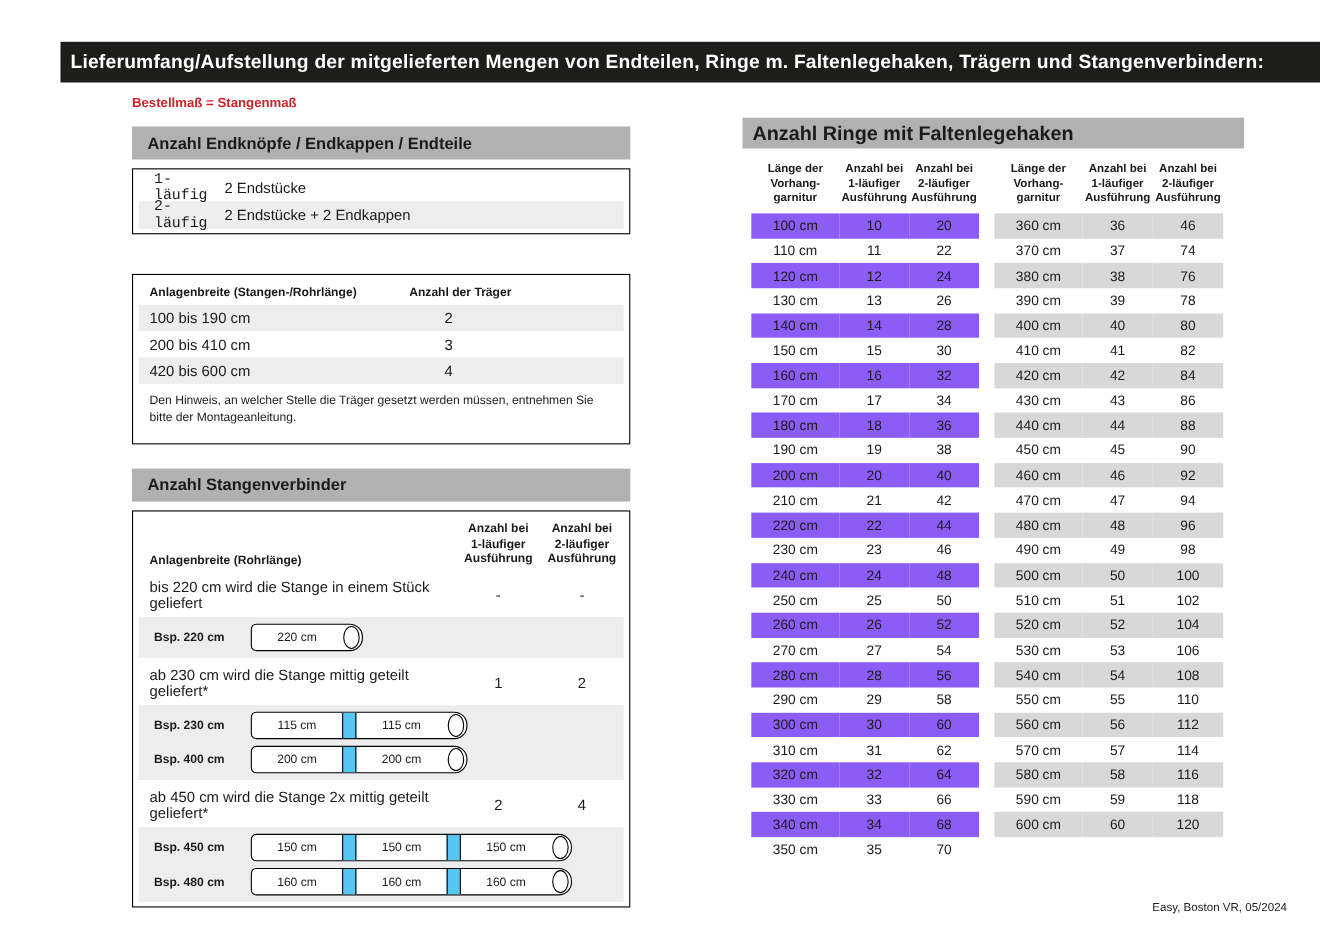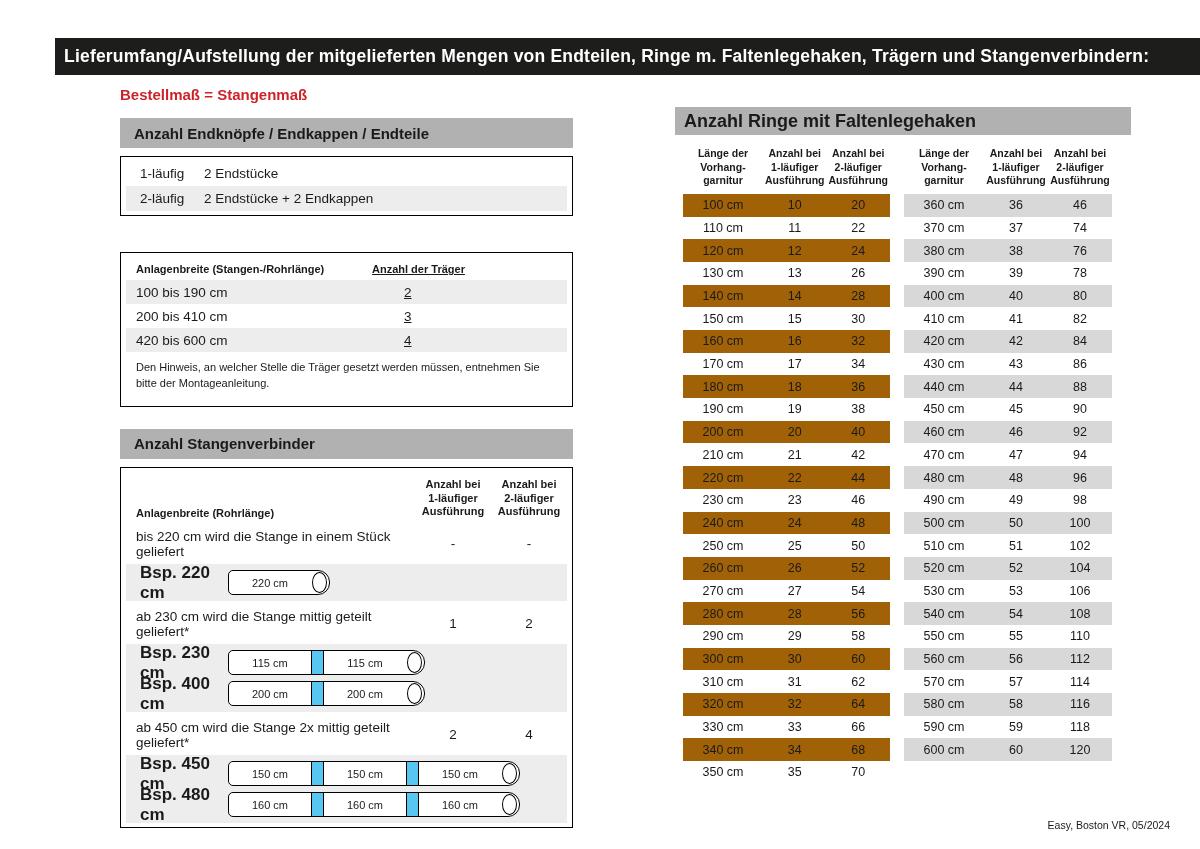--- a/index.html
+++ b/index.html
@@ -6,67 +6,67 @@
   html,body { width:1200px; height:849px; background:#fff; font-family:"Liberation Sans",sans-serif; color:#1a1a1a; }
   .page { position:relative; width:1200px; height:849px; overflow:hidden; background:#fff; }
   .bold { font-weight:bold; }
 
   
   .title-bar { position:absolute; left:55px; top:38px; width:1145px; height:37px; background:#1d1d1b; color:#fff; display:flex; align-items:center; padding-left:9px; }
   .title-text { font-size:17.5px; font-weight:bold; letter-spacing:.2px; white-space:nowrap; }
 
   
   .left-col { position:absolute; left:120px; top:86px; width:453px; }
-  .subtitle { color:#cc2229; font-weight:bold; font-size:15px; margin-bottom:15px; }
+  .subtitle { color:#cc2229; font-weight:bold; font-size:12px; margin-bottom:15px; }
   .section-header { background:#b1b1b1; height:30px; display:flex; align-items:center; padding-left:14px; font-size:15px; margin-bottom:8px; }
   .box { border:1px solid #000; background:#fff; }
 
   
   .endteile-box { padding:4px 5px; margin-bottom:36px; }
   .et-row { display:flex; height:25px; align-items:center; font-size:13.5px; }
   .et-row.shaded { background:#ededed; }
-  .et-label { width:78px; padding-left:14px; }
+  .et-label { width:78px; padding-left:14px;font-family:Liberation Mono, monospace; }
   .et-value { flex:1; }
 
   
   .traeger-box { padding:5px 5px 12px; margin-bottom:22px; }
   .tr-head { display:flex; height:22px; align-items:center; font-size:11px; font-weight:bold; }
   .tr-col1 { flex:1; padding-left:10px; }
-  .tr-col2 { width:195px;text-decoration:underline; }
+  .tr-col2 { width:195px; }
   .tr-row { display:flex; height:24px; align-items:center; font-size:13.5px; }
   .tr-row.shaded { background:#ededed; }
   .tr-row .tr-col2 { padding-left:32px; }
   .tr-note { font-size:11px; line-height:1.45; padding:8px 10px 2px; max-width:430px; }
 
   
   .vb-box { padding:6px 5px 4px; }
   .vb-headrow { display:flex; align-items:flex-end; font-size:11px; font-weight:bold; margin:4px 0 10px; }
   .vb-headrow .vb-text { flex:1; padding-left:10px; }
   .vb-col { width:76px; text-align:center; white-space:pre-line; line-height:1.25; }
   .vb-grouprow { display:flex; align-items:center; font-size:13.5px; margin:8px 0 5px; }
   .vb-grouprow .vb-text { flex:1; padding-left:10px; }
   .vb-examples { background:#ededed; padding:3px 0; }
   .vb-example { display:flex; align-items:center; height:31px; }
-  .vb-bsp { width:102px; padding-left:14px; font-size:17px; font-weight:bold; }
+  .vb-bsp { width:102px; padding-left:14px; font-size:11px; font-weight:bold; }
   .rod { display:flex; align-items:center; height:25px; border:1.5px solid #000; border-radius:5px 12px 12px 5px; background:#fff; }
   .rod .segment { width:82px; text-align:center; font-size:11px; }
   .rod .connector { width:13px; align-self:stretch; background:#57c6f1; border-left:1px solid #000; border-right:1px solid #000; }
   .rod .endcap { width:15px; height:21px; border:1.5px solid #000; border-radius:50%; margin:0 2px 0 1px; background:#fff; }
 
   
   .right-col { position:absolute; left:675px; top:107px; width:456px; }
   .ring-header { background:#b1b1b1; height:28px; display:flex; align-items:center; padding-left:9px; font-size:18px; margin-bottom:10px; }
   .ring-tables { display:flex; padding-left:8px; gap:14px; align-items:flex-start; }
   table.ring-table { border-collapse:collapse; }
   .ring-table th { font-size:10.5px; font-weight:bold; vertical-align:bottom; padding:2px 2px 6px; text-align:center; white-space:pre-line; line-height:1.3; }
   .ring-table td { font-size:12.5px; text-align:center; height:22.7px; padding:0 2px; }
   .ring-table .c-len { width:80px; }
   .ring-table.left th, .ring-table.left td { min-width:62px; }
   .ring-table.right th, .ring-table.right td { min-width:64px; }
-  .ring-table.left tr.shaded { background:#a16207; }
+  .ring-table.left tr.shaded { background:#8b5cf6; }
   .ring-table.right tr.shaded { background:#d8d8d8; }
 
   
   .page-footer { position:absolute; right:30px; bottom:18px; font-size:10.5px; color:#1a1a1a; }
 </style>
 </head>
 <body>
 
 <div class="page">
 

